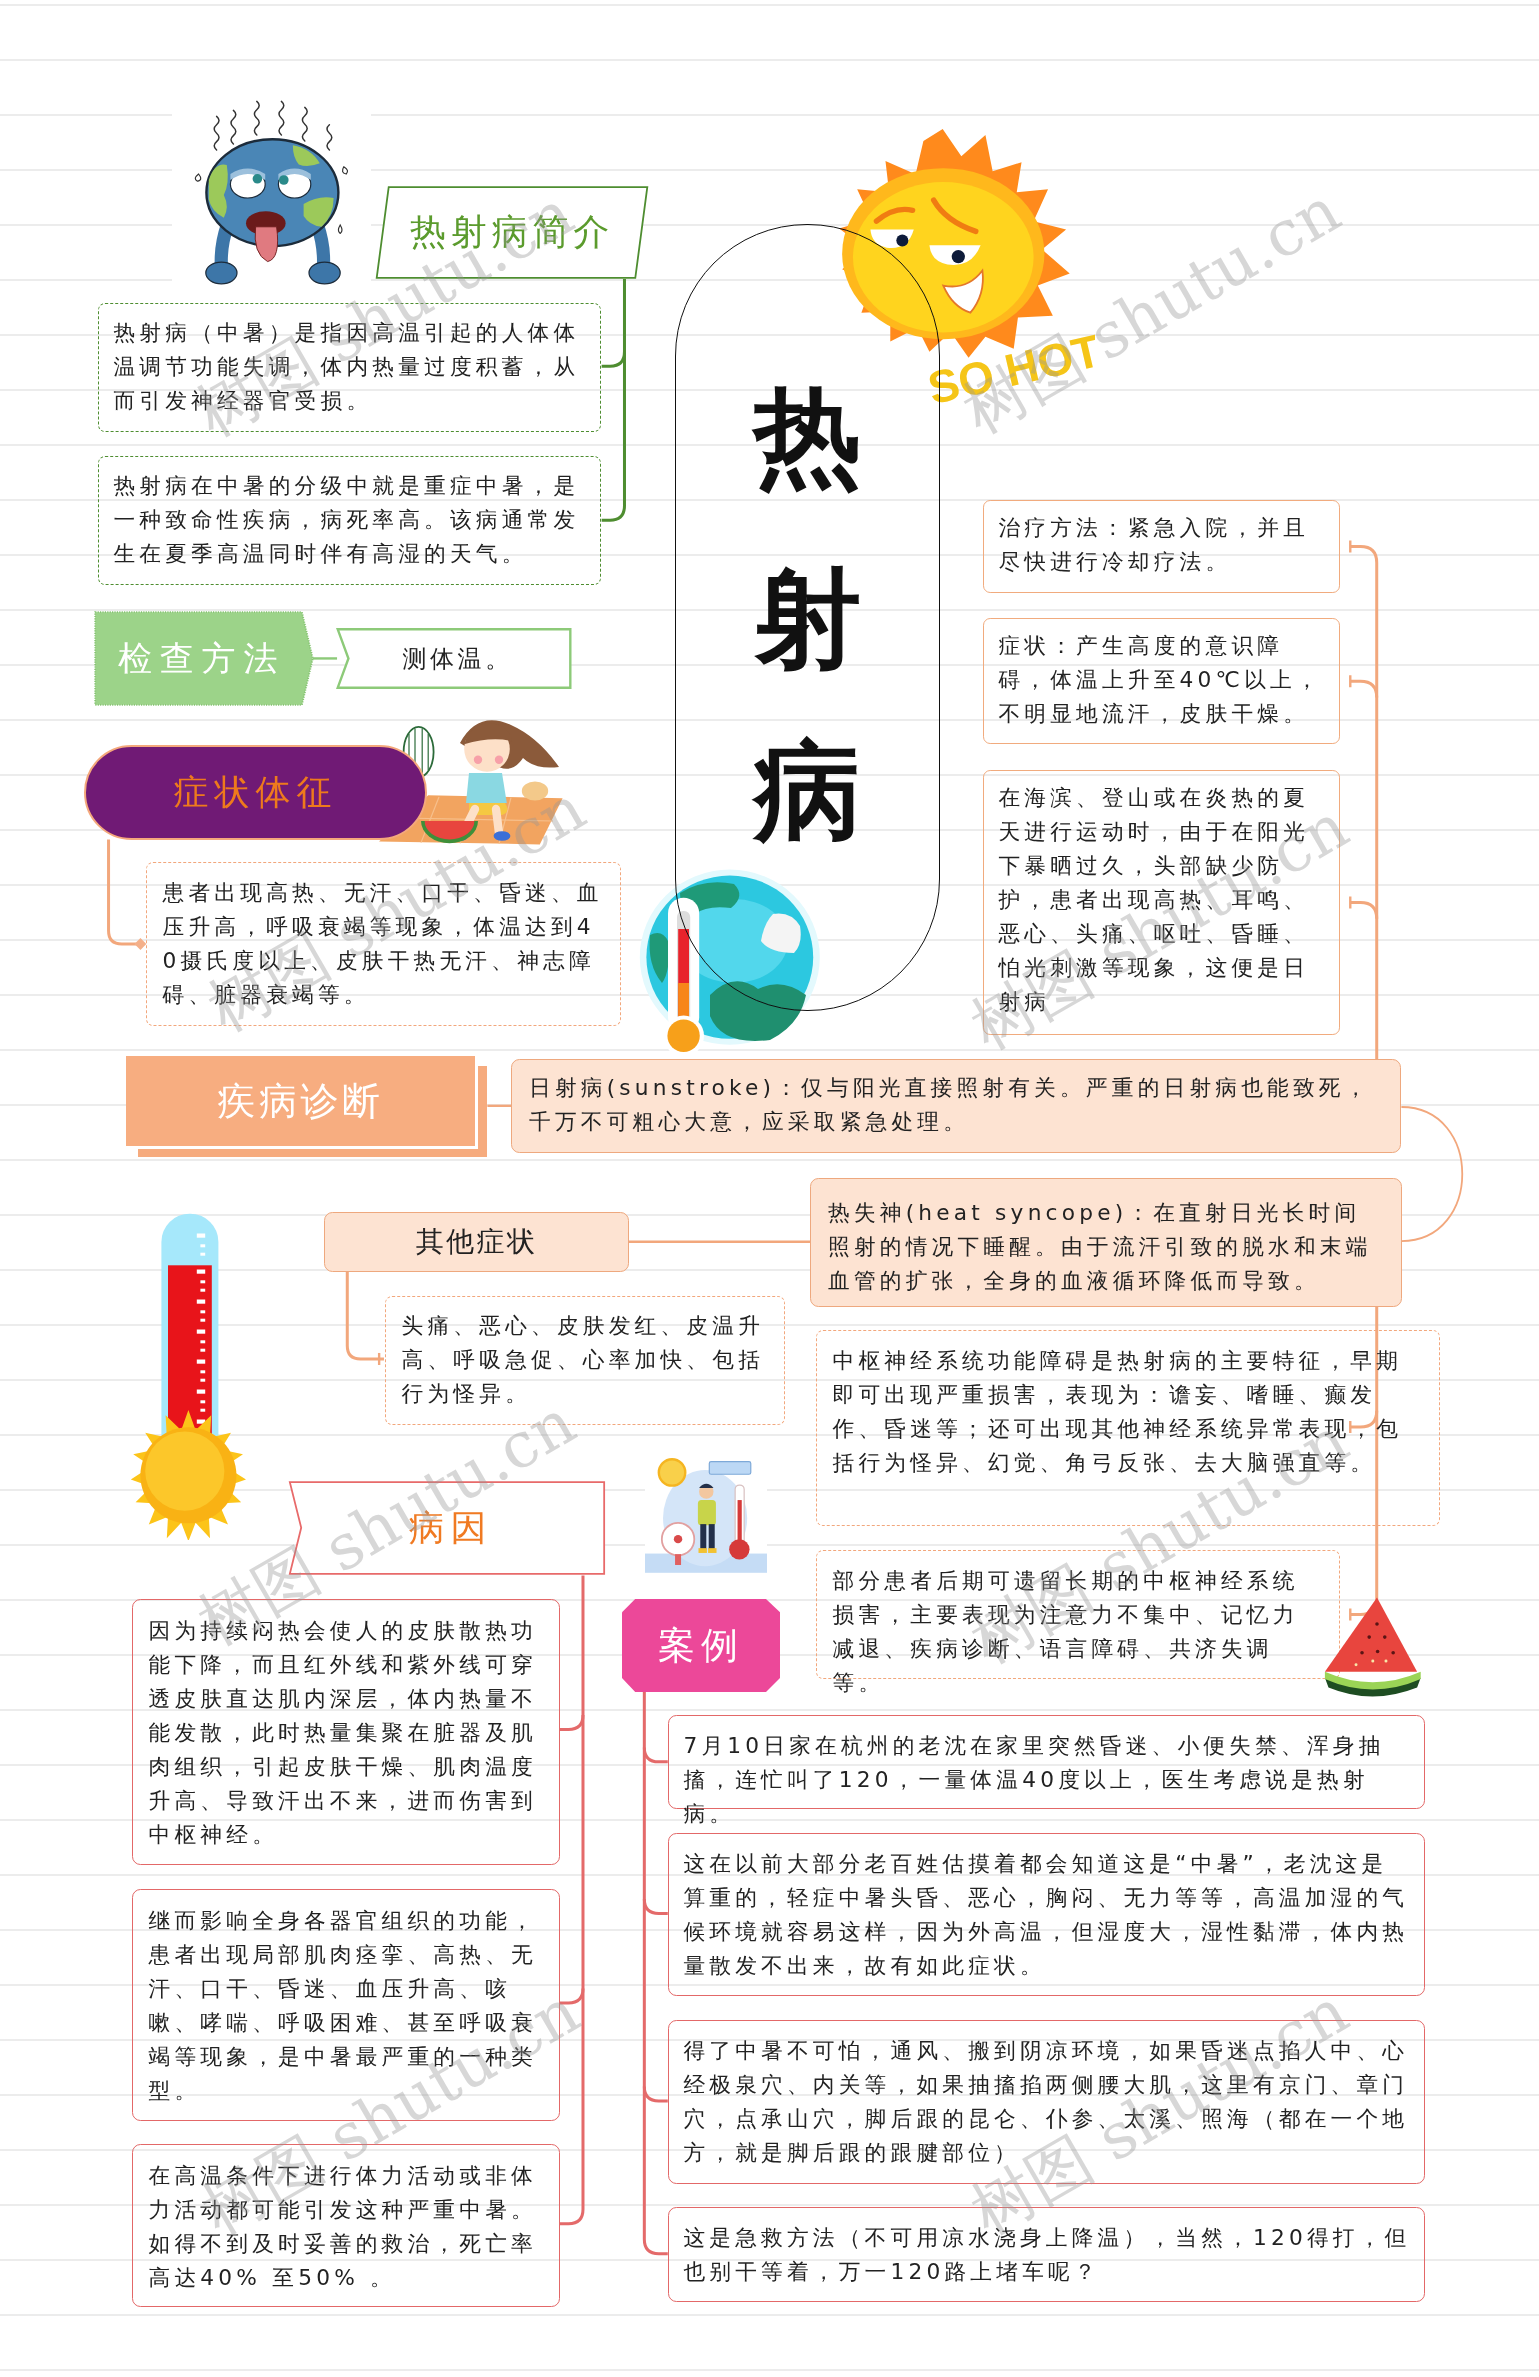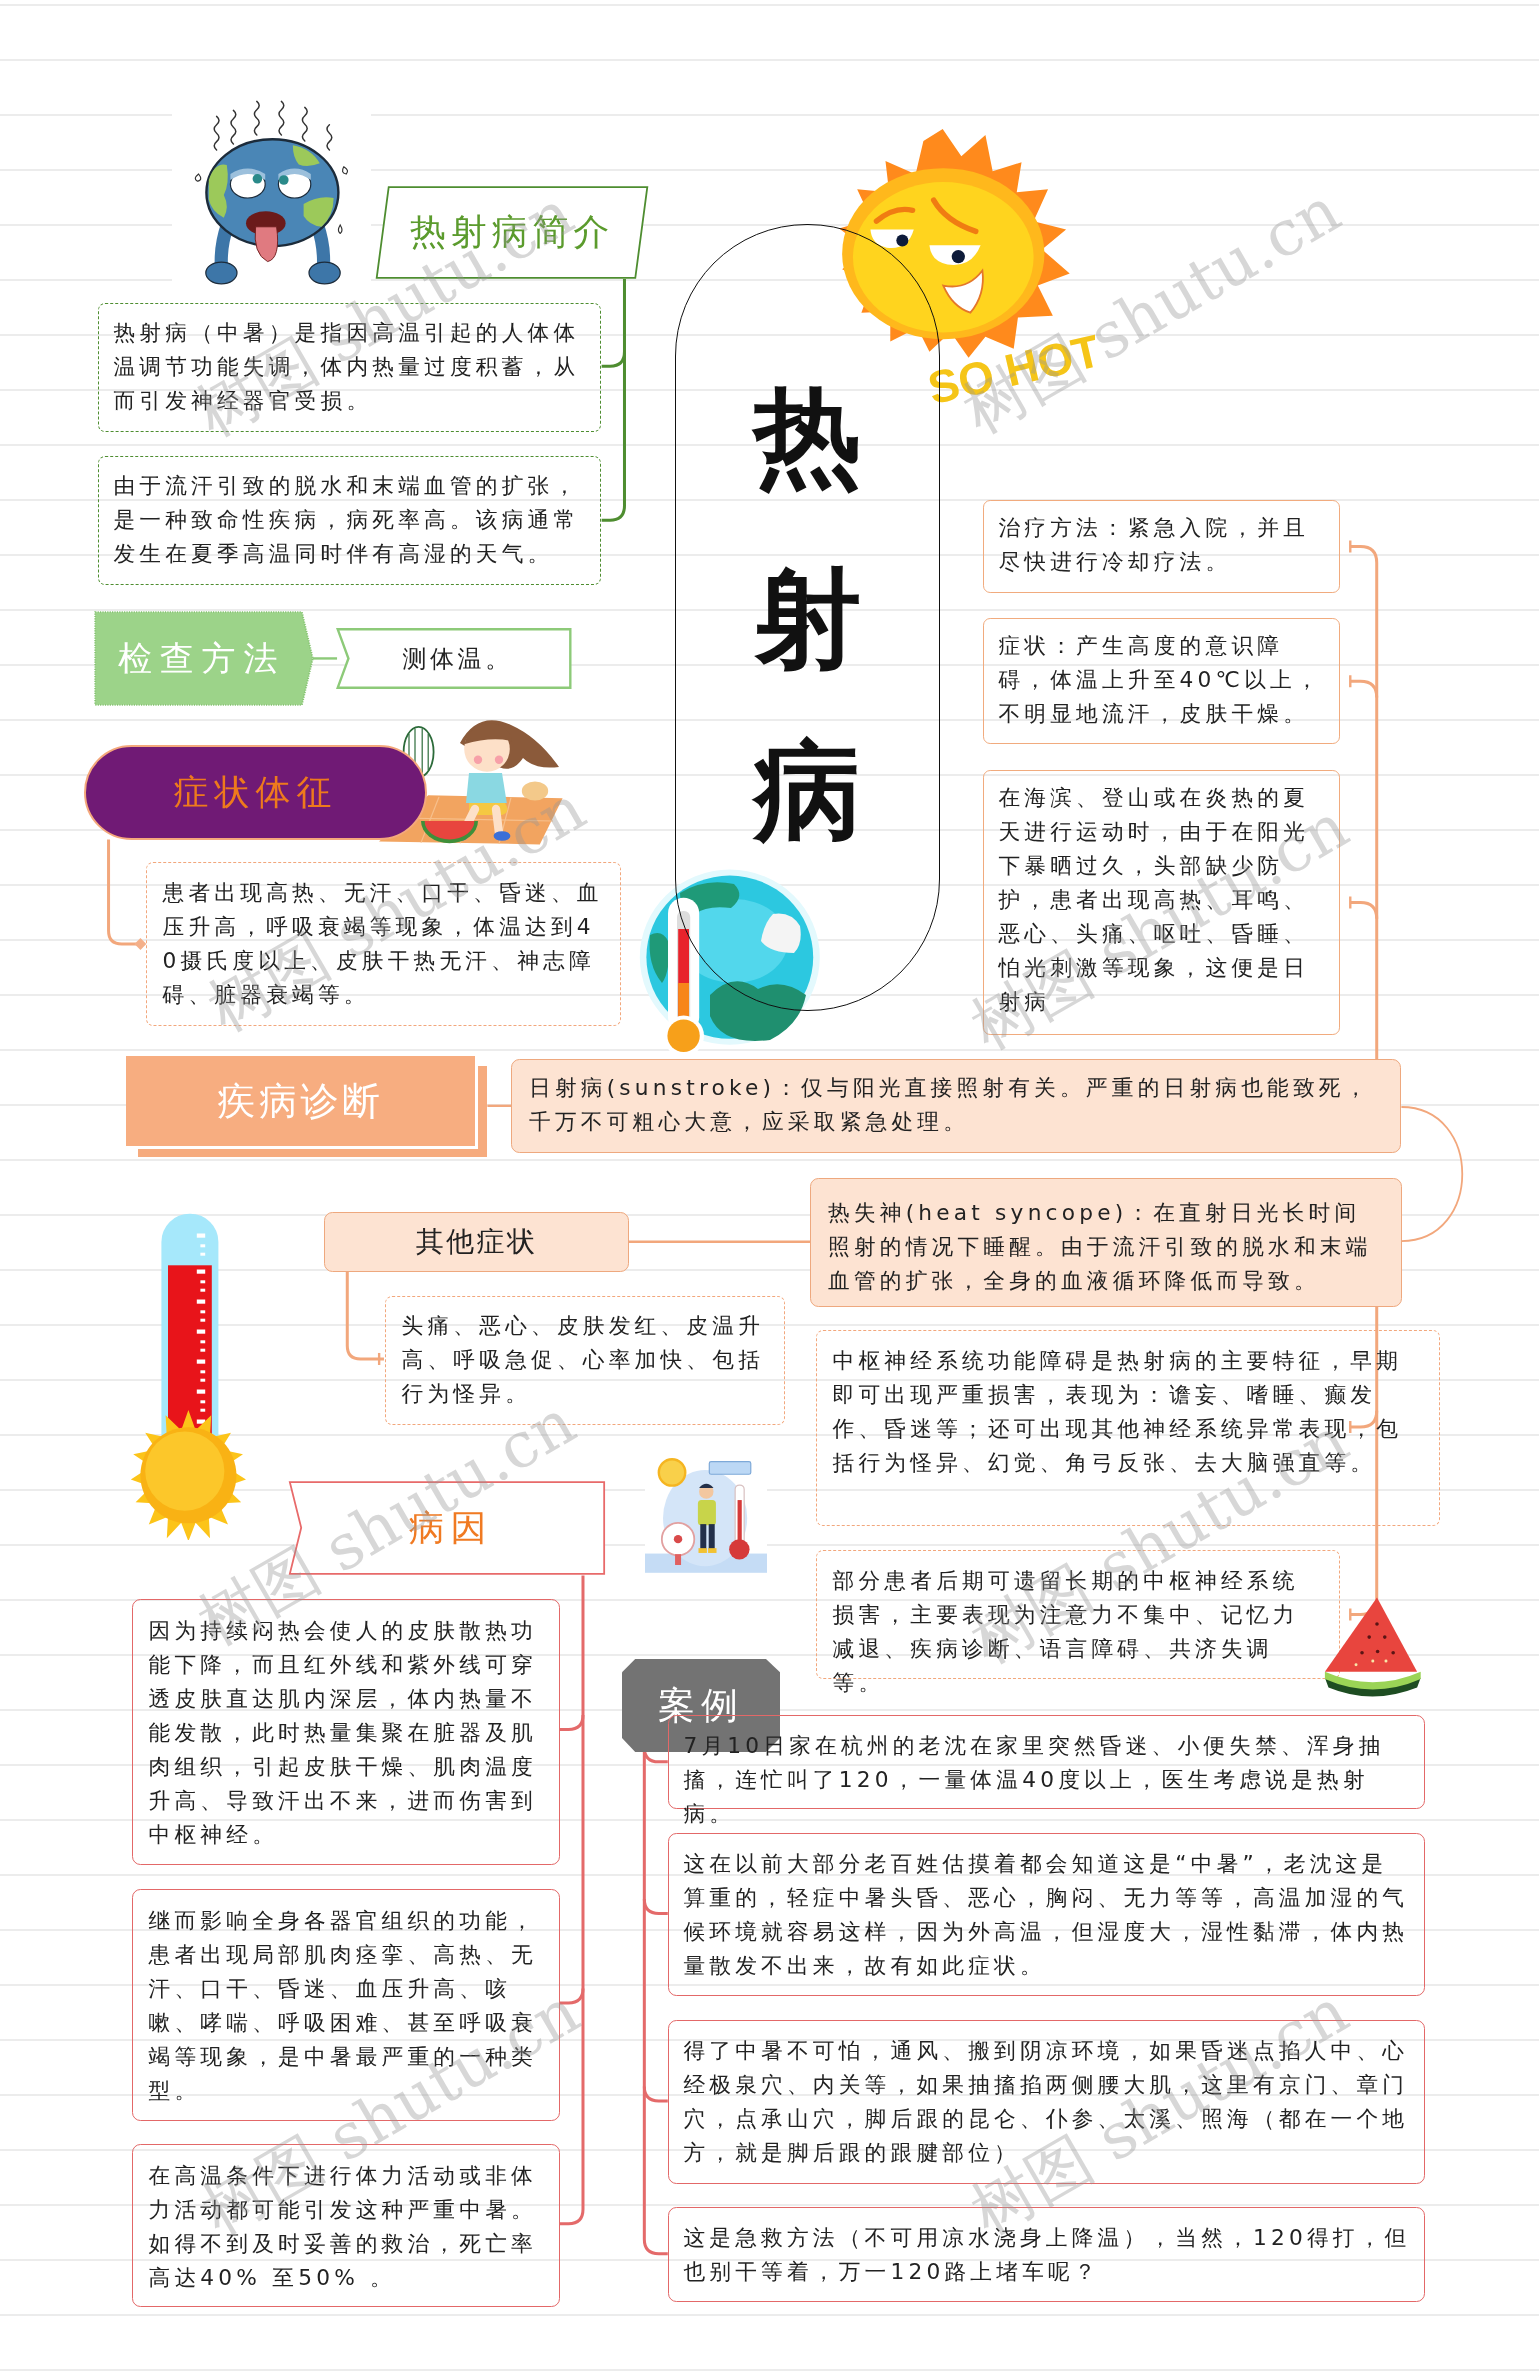--- a/index.html
+++ b/index.html
@@ -240,21 +240,21 @@
   <svg class="abs" style="left:0;top:0" width="274" height="93" viewBox="0 0 455 155">
     <polygon points="22,2 453,2 433,153 2,153" fill="#fff" stroke="#4e8d30" stroke-width="3"></polygon>
   </svg>
   <div class="node-label" style="color:#5b9b2d;font-size:36px;letter-spacing:4.8px;">热射病简介</div>
 </div>
 
 <div class="box dash-green" style="left:98px;top:303px;width:503px;height:129px;">
   <p class="tx">热射病（中暑）是指因高温引起的人体体温调节功能失调，体内热量过度积蓄，从而引发神经器官受损。</p>
 </div>
 <div class="box dash-green" style="left:98px;top:456px;width:503px;height:129px;">
-  <p class="tx">由于流汗引致的脱水和末端血管的扩张，是一种致命性疾病，病死率高。该病通常发生在夏季高温同时伴有高湿的天气。</p>
+  <p class="tx">热射病在中暑的分级中就是重症中暑，是一种致命性疾病，病死率高。该病通常发生在夏季高温同时伴有高湿的天气。</p>
 </div>
 
 <div class="abs z3" style="left:94px;top:611px;width:220px;height:95px;">
   <svg class="abs" style="left:0;top:0" width="220" height="95" viewBox="0 0 366 158">
     <polygon points="2,2 346,2 364,79 346,156 2,156" fill="#9cd389" stroke="#86c472" stroke-width="3" stroke-dasharray="2 2"></polygon>
   </svg>
   <div class="node-label" style="justify-content:flex-start;padding-left:24px;color:#fff;font-size:34px;letter-spacing:7.8px;">检查方法</div>
 </div>
 <div class="abs z3" style="left:336px;top:628px;width:236px;height:61px;">
   <svg class="abs" style="left:0;top:0" width="236" height="61" viewBox="0 0 393 102">
@@ -319,21 +319,21 @@
 <div class="box solid-red" style="left:132px;top:1599px;width:428px;height:266px;">
   <p class="tx">因为持续闷热会使人的皮肤散热功能下降，而且红外线和紫外线可穿透皮肤直达肌内深层，体内热量不能发散，此时热量集聚在脏器及肌肉组织，引起皮肤干燥、肌肉温度升高、导致汗出不来，进而伤害到中枢神经。</p>
 </div>
 <div class="box solid-red" style="left:132px;top:1889px;width:428px;height:232px;">
   <p class="tx">继而影响全身各器官组织的功能，患者出现局部肌肉痉挛、高热、无汗、口干、昏迷、血压升高、咳嗽、哮喘、呼吸困难、甚至呼吸衰竭等现象，是中暑最严重的一种类型。</p>
 </div>
 <div class="box solid-red" style="left:132px;top:2144px;width:428px;height:163px;">
   <p class="tx">在高温条件下进行体力活动或非体力活动都可能引发这种严重中暑。如得不到及时妥善的救治，死亡率高达40% 至50% 。</p>
 </div>
 
-<div class="abs z3" style="left:622px;top:1659px;width:158px;height:93px;background:#737373;clip-path:polygon(13.2px 0,144px 0,158px 13.2px,158px 79px,144px 93px,13.2px 93px,0 79px,0 13.2px);">
+<div class="abs z3" style="left:622px;top:1599px;width:158px;height:93px;background:#ec4899;clip-path:polygon(13.2px 0,144px 0,158px 13.2px,158px 79px,144px 93px,13.2px 93px,0 79px,0 13.2px);">
   <div class="node-label" style="color:#fff;font-size:37px;letter-spacing:6px;">案例</div>
 </div>
 <div class="box solid-red" style="left:668px;top:1715px;width:757px;height:94px;padding:13.2px 12px 0 14.4px;">
   <p class="tx">7月10日家在杭州的老沈在家里突然昏迷、小便失禁、浑身抽搐，连忙叫了120，一量体温40度以上，医生考虑说是热射病。</p>
 </div>
 <div class="box solid-red" style="left:668px;top:1833px;width:757px;height:163px;padding:13.2px 12px 0 14.4px;">
   <p class="tx">这在以前大部分老百姓估摸着都会知道这是“中暑”，老沈这是算重的，轻症中暑头昏、恶心，胸闷、无力等等，高温加湿的气候环境就容易这样，因为外高温，但湿度大，湿性黏滞，体内热量散发不出来，故有如此症状。</p>
 </div>
 <div class="box solid-red" style="left:668px;top:2020px;width:757px;height:164px;padding:13.2px 12px 0 14.4px;">
   <p class="tx">得了中暑不可怕，通风、搬到阴凉环境，如果昏迷点掐人中、心经极泉穴、内关等，如果抽搐掐两侧腰大肌，这里有京门、章门穴，点承山穴，脚后跟的昆仑、仆参、太溪、照海（都在一个地方，就是脚后跟的跟腱部位）</p>

